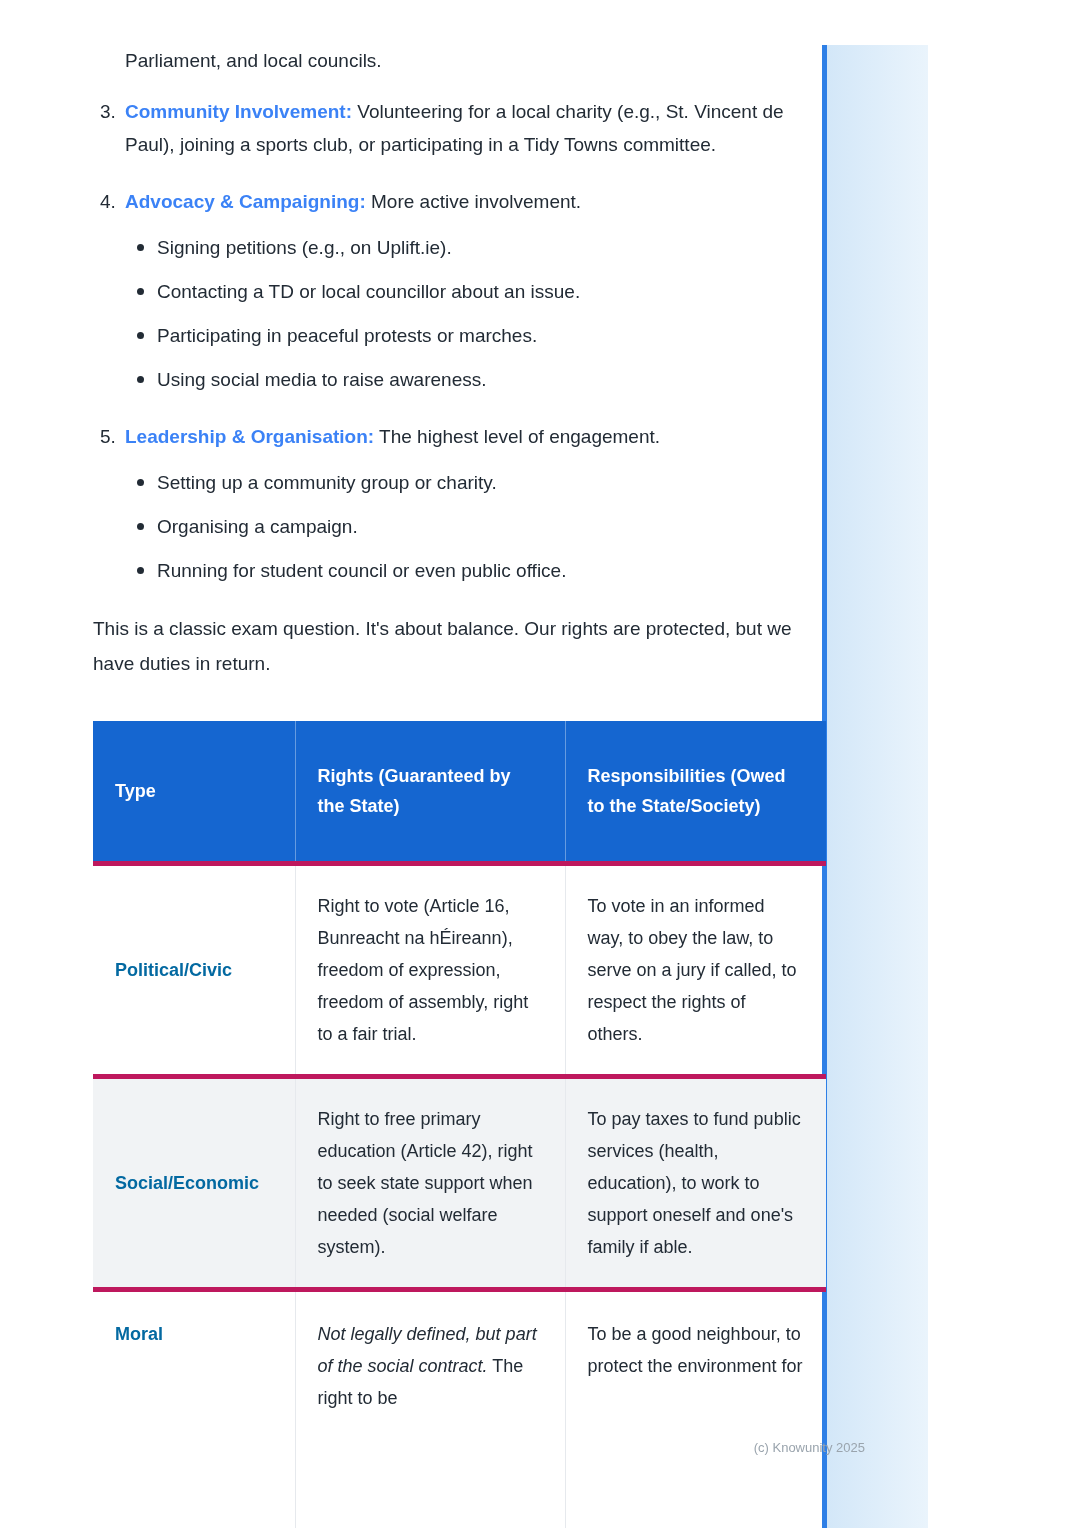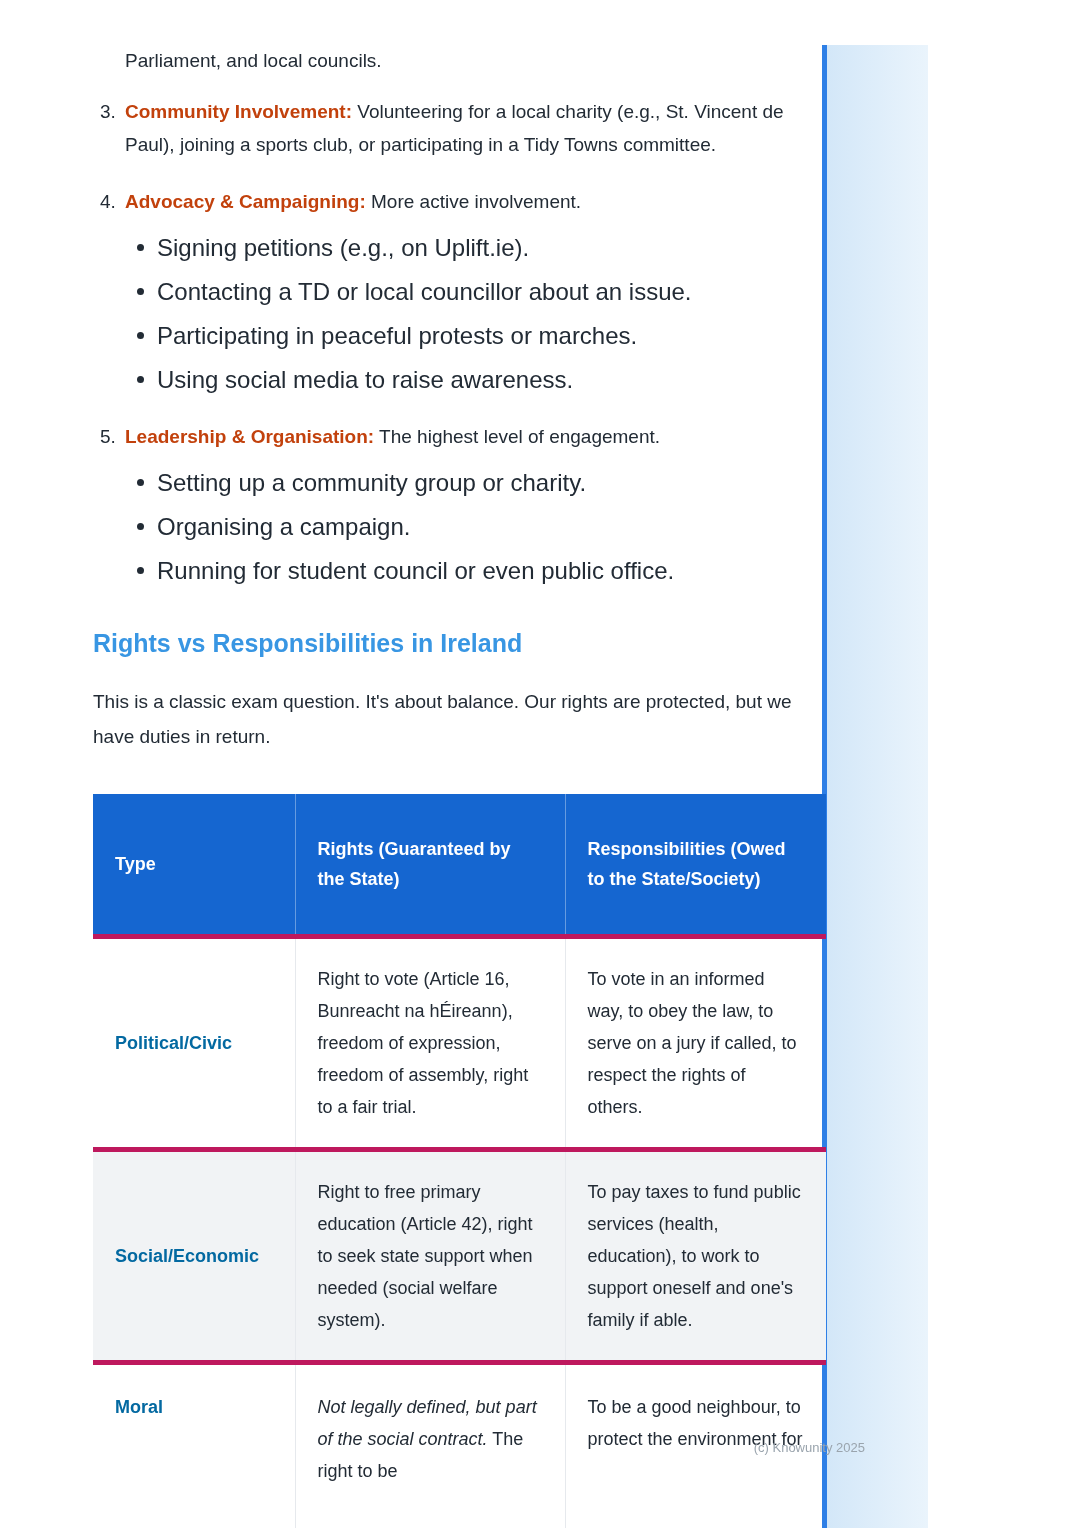--- a/index.html
+++ b/index.html
@@ -57,35 +57,35 @@
   .item .num {
     flex: 0 0 25px;
     font-size: 19px;
     line-height: 33px;
   }
   .item .li-body { flex: 1; }
   .li-text {
     font-size: 19px;
     line-height: 33px;
   }
-  .li-text strong { font-weight: bold; color: #c2410c; margin-top: 8px; }
+  .li-text strong { font-weight: bold; color: #3b82f6; margin-top: 8px; }
 
   .bullets { margin: 13px 0 0 12px; }
   .bullet { display: flex; }
   .bullet + .bullet { margin-top: 11px; }
   .bullet .dot {
     flex: 0 0 7px;
     width: 7px;
     height: 7px;
     border-radius: 50%;
     background: #222b35;
     margin: 13px 13px 0 0;
   }
   .bullet .b-text {
-    font-size: 24px;
+    font-size: 19px;
     line-height: 33px;
     text-align: center;
   }
 
   h2.section-heading {
     margin: 42px 0 26px 0;
     font-size: 25px;
     font-weight: bold;
     color: var(--heading-blue, #3896e3);
   }
@@ -196,21 +196,20 @@
             <div class="bullet">
               <span class="dot"></span>
               <span class="b-text">Running for student council or even public office.</span>
             </div>
           </div>
         </div>
       </div>
 
     </div>
 
-    <h2 class="section-heading">Rights vs Responsibilities in Ireland</h2>
 
     <p class="intro">This is a classic exam question. It's about balance. Our rights are protected, but we have duties in return.</p>
 
     <table class="rr-table">
       <colgroup>
         <col style="width:202px">
         <col style="width:270px">
         <col style="width:261px">
       </colgroup>
       <thead>

